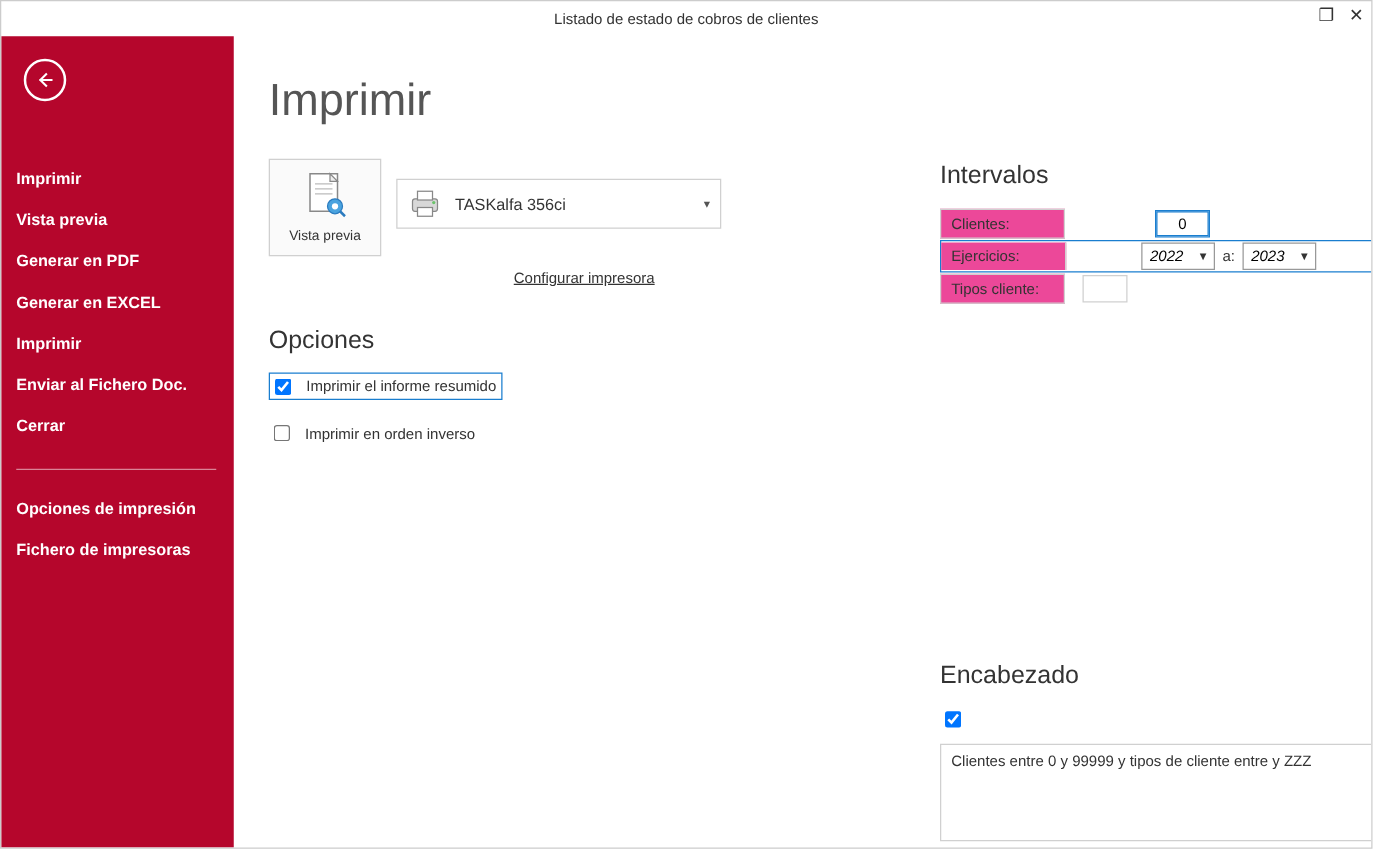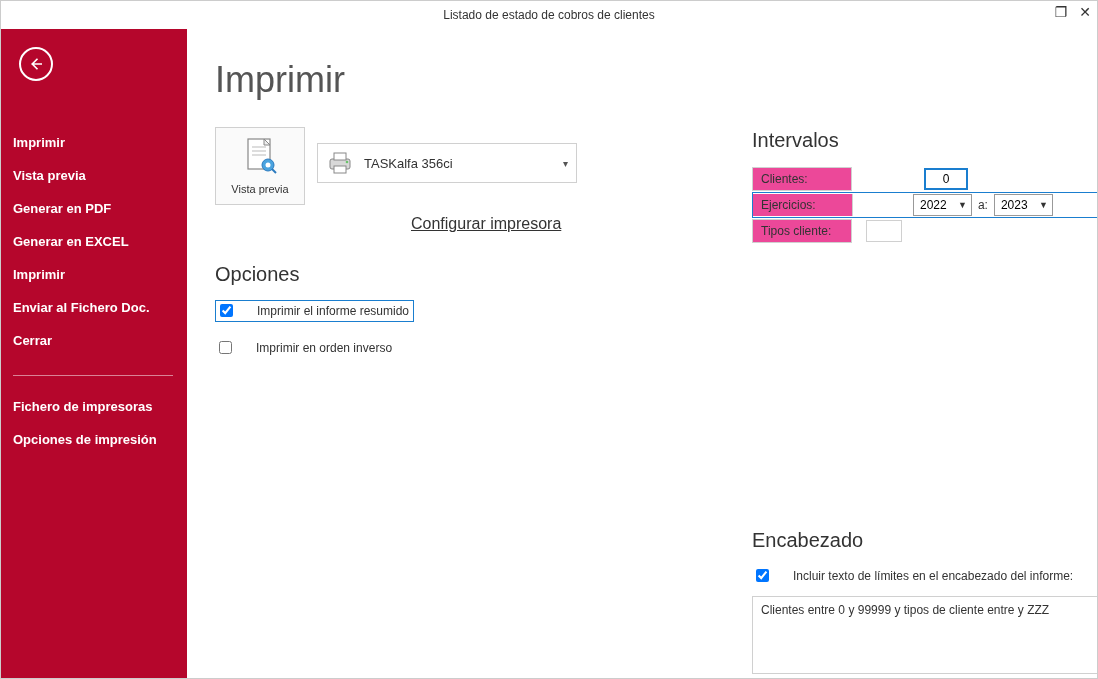--- a/index.html
+++ b/index.html
@@ -23,36 +23,36 @@
   .content { flex:1; position:relative; padding:30px 30px 0 28px; overflow:hidden; }
   
   .h-imprimir { font-size:36px; font-weight:300; color:#555; margin:0 0 26px 0;}
   
   .print-top { display:flex; align-items:flex-start; }
   .vista-box { width:90px; height:78px; border:1px solid #d0d0d0; background:#fafafa; display:flex; flex-direction:column; align-items:center; justify-content:center; cursor:pointer;}
   .vista-box .vb-label { font-size:11px; color:#333; margin-top:6px;}
   .printer-select { margin-left:12px; width:260px; height:40px; border:1px solid #d0d0d0; display:flex; align-items:center; padding:0 8px; cursor:pointer; margin-top:16px;}
   .printer-select .psname { margin-left:10px; font-size:13px; color:#333; flex:1;}
   .printer-select .caret { font-size:10px; color:#555;}
-  .config-link { font-size:16px; text-decoration:underline; color:#333; margin-left:196px; margin-top:10px; display:inline-block; cursor:pointer;}
+  .config-link { font-size:12px; text-decoration:underline; color:#333; margin-left:196px; margin-top:10px; display:inline-block; cursor:pointer;}
   
   .section-h { font-size:20px; color:#333; margin:0 0 14px 0;}
   
   .opciones-block { margin-top:30px; }
-  .opt-row { display:flex; align-items:flex-start; font-size:12px; color:#333; gap:24px; padding:3px 4px;}
+  .opt-row { display:flex; align-items:center; font-size:12px; color:#333; gap:12px; padding:3px 4px;}
   .highlight-box { border:1px solid #1a7ecf; display:inline-flex;}
   
   .intervalos-block { position:absolute; left:565px; top:100px; width:500px;}
   .int-grid { display:flex; flex-direction:column; gap:0;}
   .int-row { display:flex; align-items:center; height:26px;}
   .int-label { width:100px; border:1px solid #d0d0d0; padding:4px 8px; font-size:12px; color:#333; background:#ec4899;}
   .int-input { border:1px solid #d0d0d0; font-size:12px; text-align:center; padding:2px 4px; height:22px;}
   .int-a { font-size:12px; color:#333; margin:0 6px;}
   .sel-box { display:flex; align-items:center; border:1px solid #999; height:22px; font-size:12px; padding:0 4px 0 6px; background:#fff; cursor:pointer;}
-  .sel-box .sv { min-width:32px;}
+  .sel-box .sv { min-width:32px;font-style:italic;}
   .sel-box .caret { font-size:9px; color:#333; margin-left:6px;}
   .highlight-row { border:1.5px solid #1a7ecf; padding:0; display:flex; align-items:center;}
   .cli-focus { border:1.5px solid #1a7ecf !important; box-shadow:0 0 0 1px #1a7ecf inset;}
   
   .encabezado-block { position:absolute; left:565px; top:500px; width:502px;}
   .header-text-area { border:1px solid #d0d0d0; height:78px; position:relative; padding:6px 20px 6px 8px; font-size:12px; color:#333; background:#fff;}
   
   input[type=checkbox]{ width:13px; height:13px; margin:0; cursor:pointer;}
   
   
@@ -78,22 +78,22 @@
     </div>
     <div class="side-items">
       <div class="side-item"><span>Imprimir</span></div>
       <div class="side-item"><span>Vista previa</span></div>
       <div class="side-item"><span>Generar en PDF</span></div>
       <div class="side-item"><span>Generar en EXCEL</span></div>
       <div class="side-item"><span>Imprimir</span></div>
       <div class="side-item"><span>Enviar al Fichero Doc.</span></div>
       <div class="side-item"><span>Cerrar</span></div>
       <div class="side-sep"></div>
+      <div class="side-item"><span>Opciones de impresión</span></div>
       <div class="side-item"><span>Fichero de impresoras</span></div>
-      <div class="side-item"><span>Opciones de impresión</span></div>
     </div>
   </div>
 
   <div class="content">
     <div class="h-imprimir">Imprimir</div>
     
     <div class="print-top">
       <div class="vista-box">
         <span class="doc-icon">
           <svg width="36" height="40" viewBox="0 0 36 40">
@@ -169,21 +169,20 @@
           <div style="flex:1"></div>
 
         </div>
       </div>
     </div>
     
     <div class="encabezado-block">
       <div class="section-h">Encabezado</div>
       <label class="opt-row" style="margin-bottom:10px">
         <input type="checkbox" checked="" style="">
-        <span>Incluir texto de límites en el encabezado del informe:</span>
       </label>
       <div class="header-text-area">
         <span>Clientes entre 0 y 99999 y tipos de cliente entre  y ZZZ</span>
         
       </div>
     </div>
     
   </div>
 </div>
 

